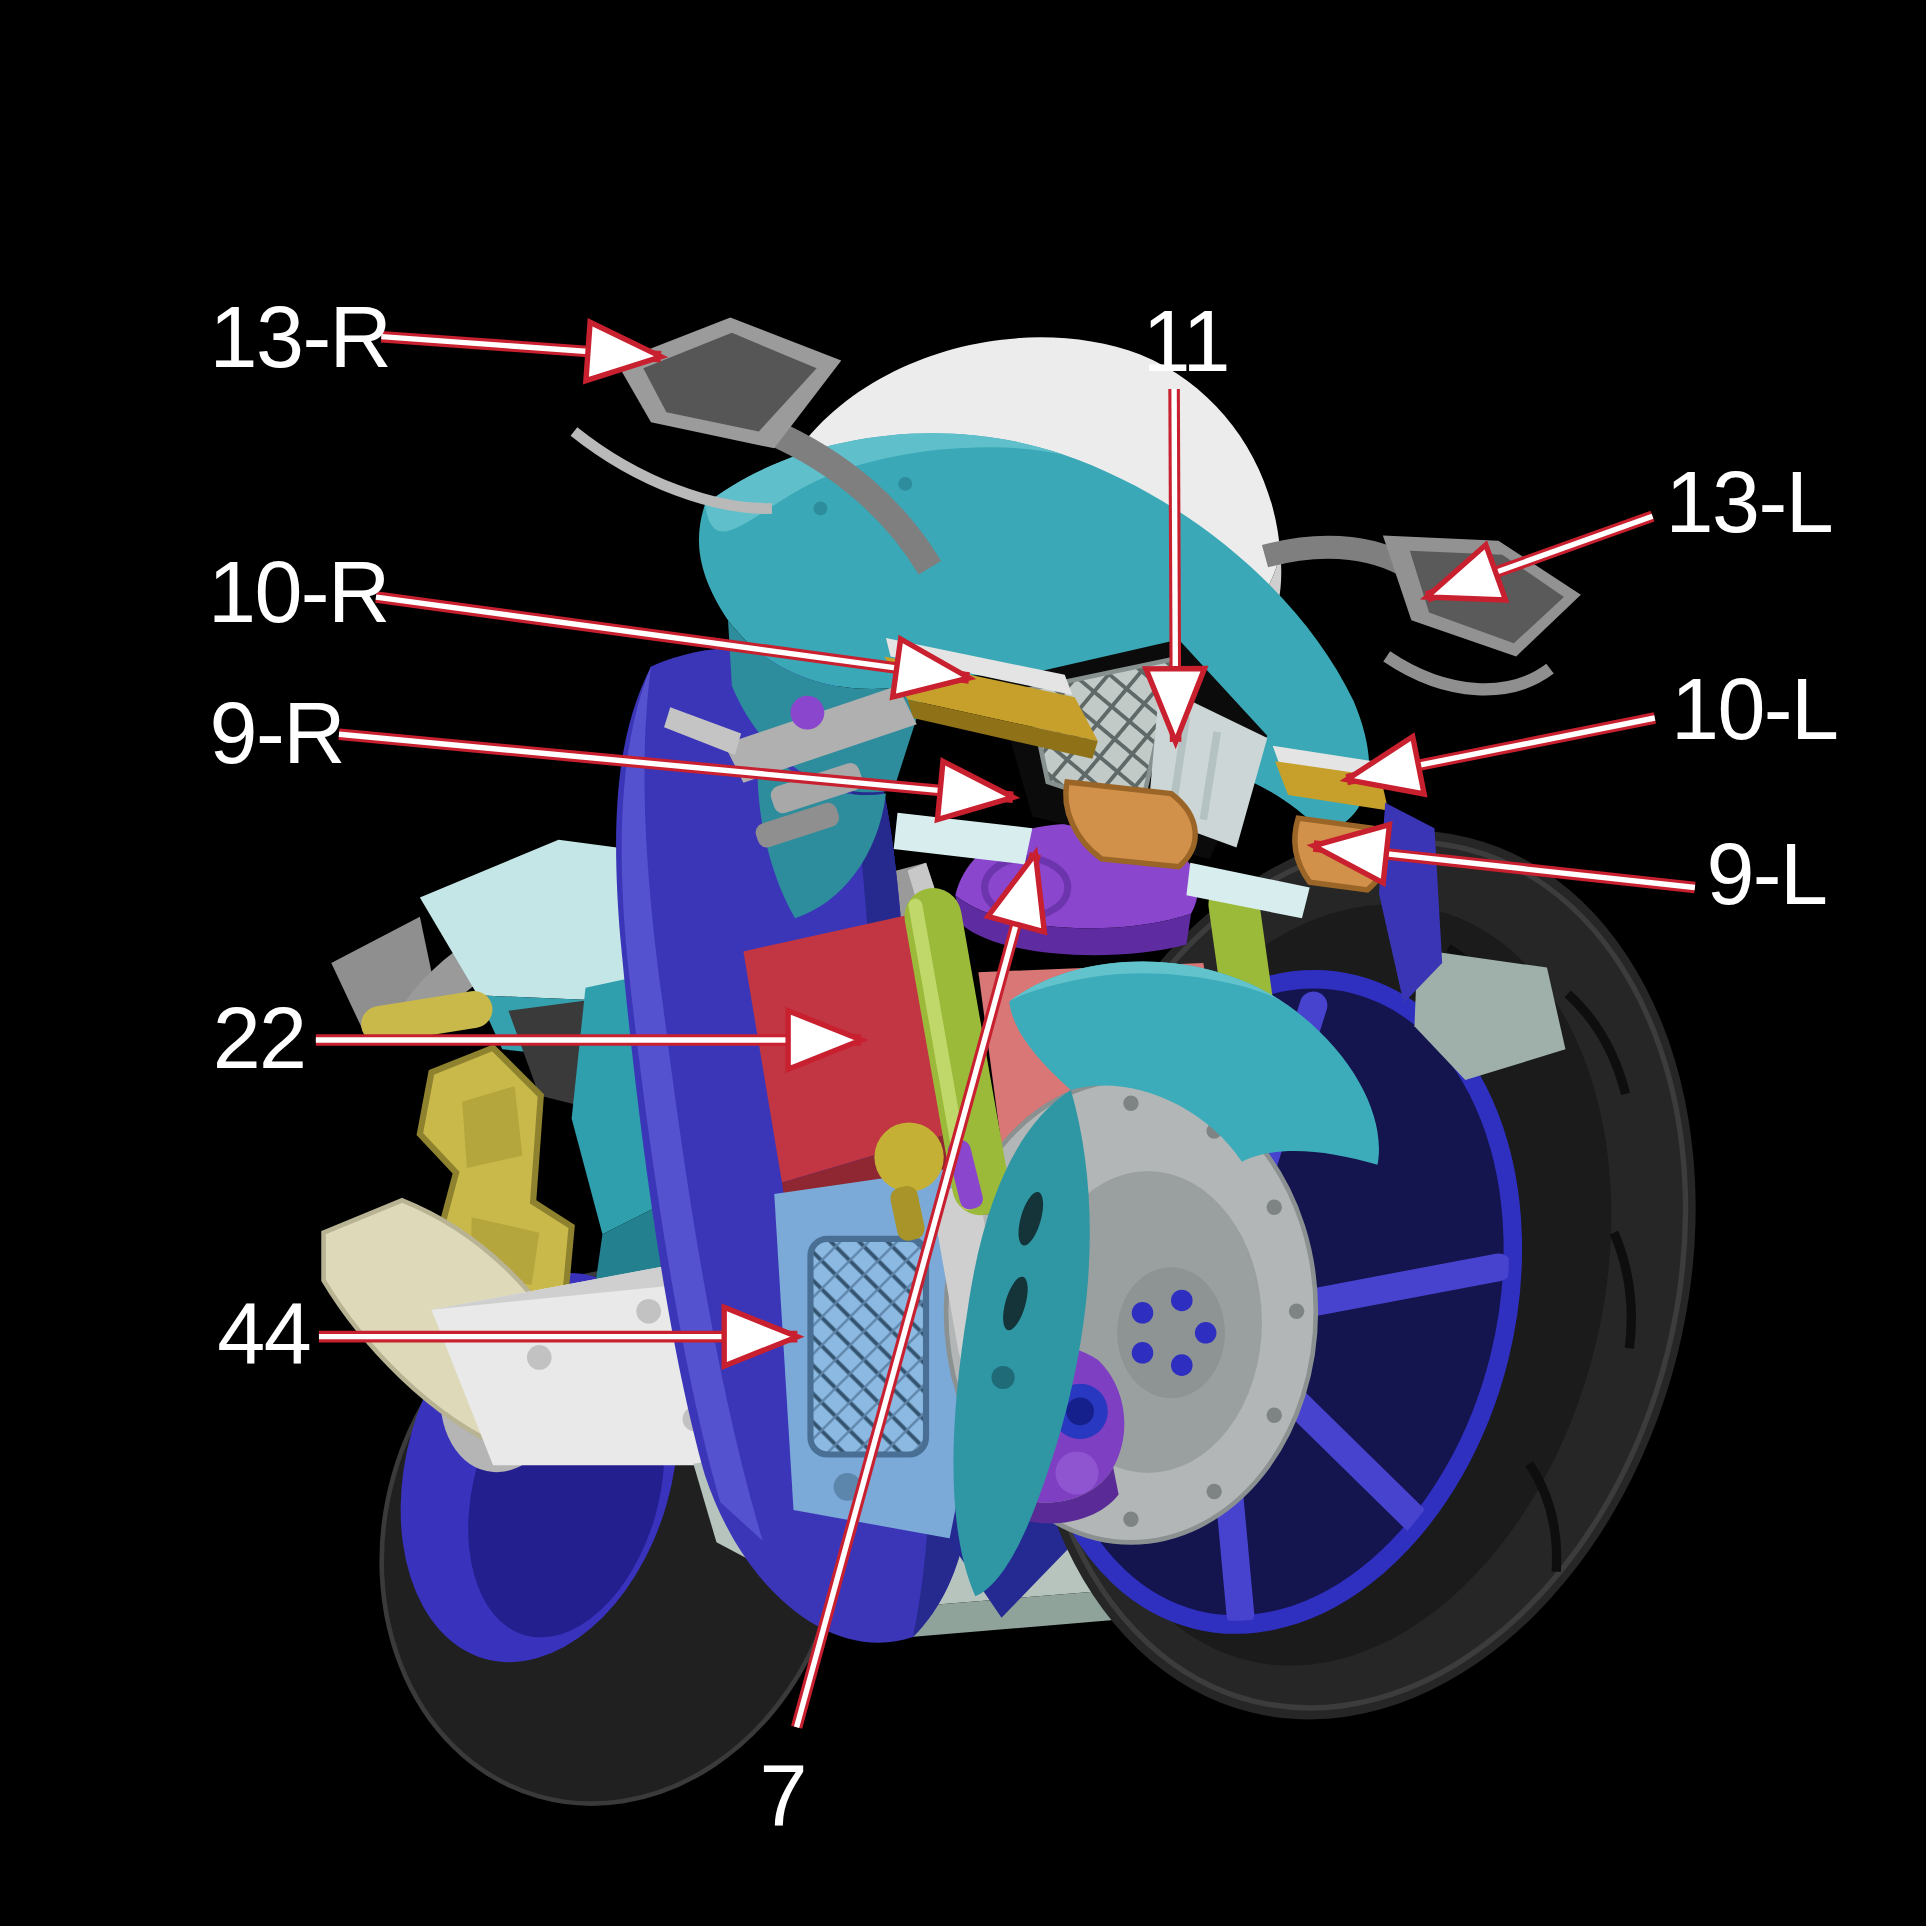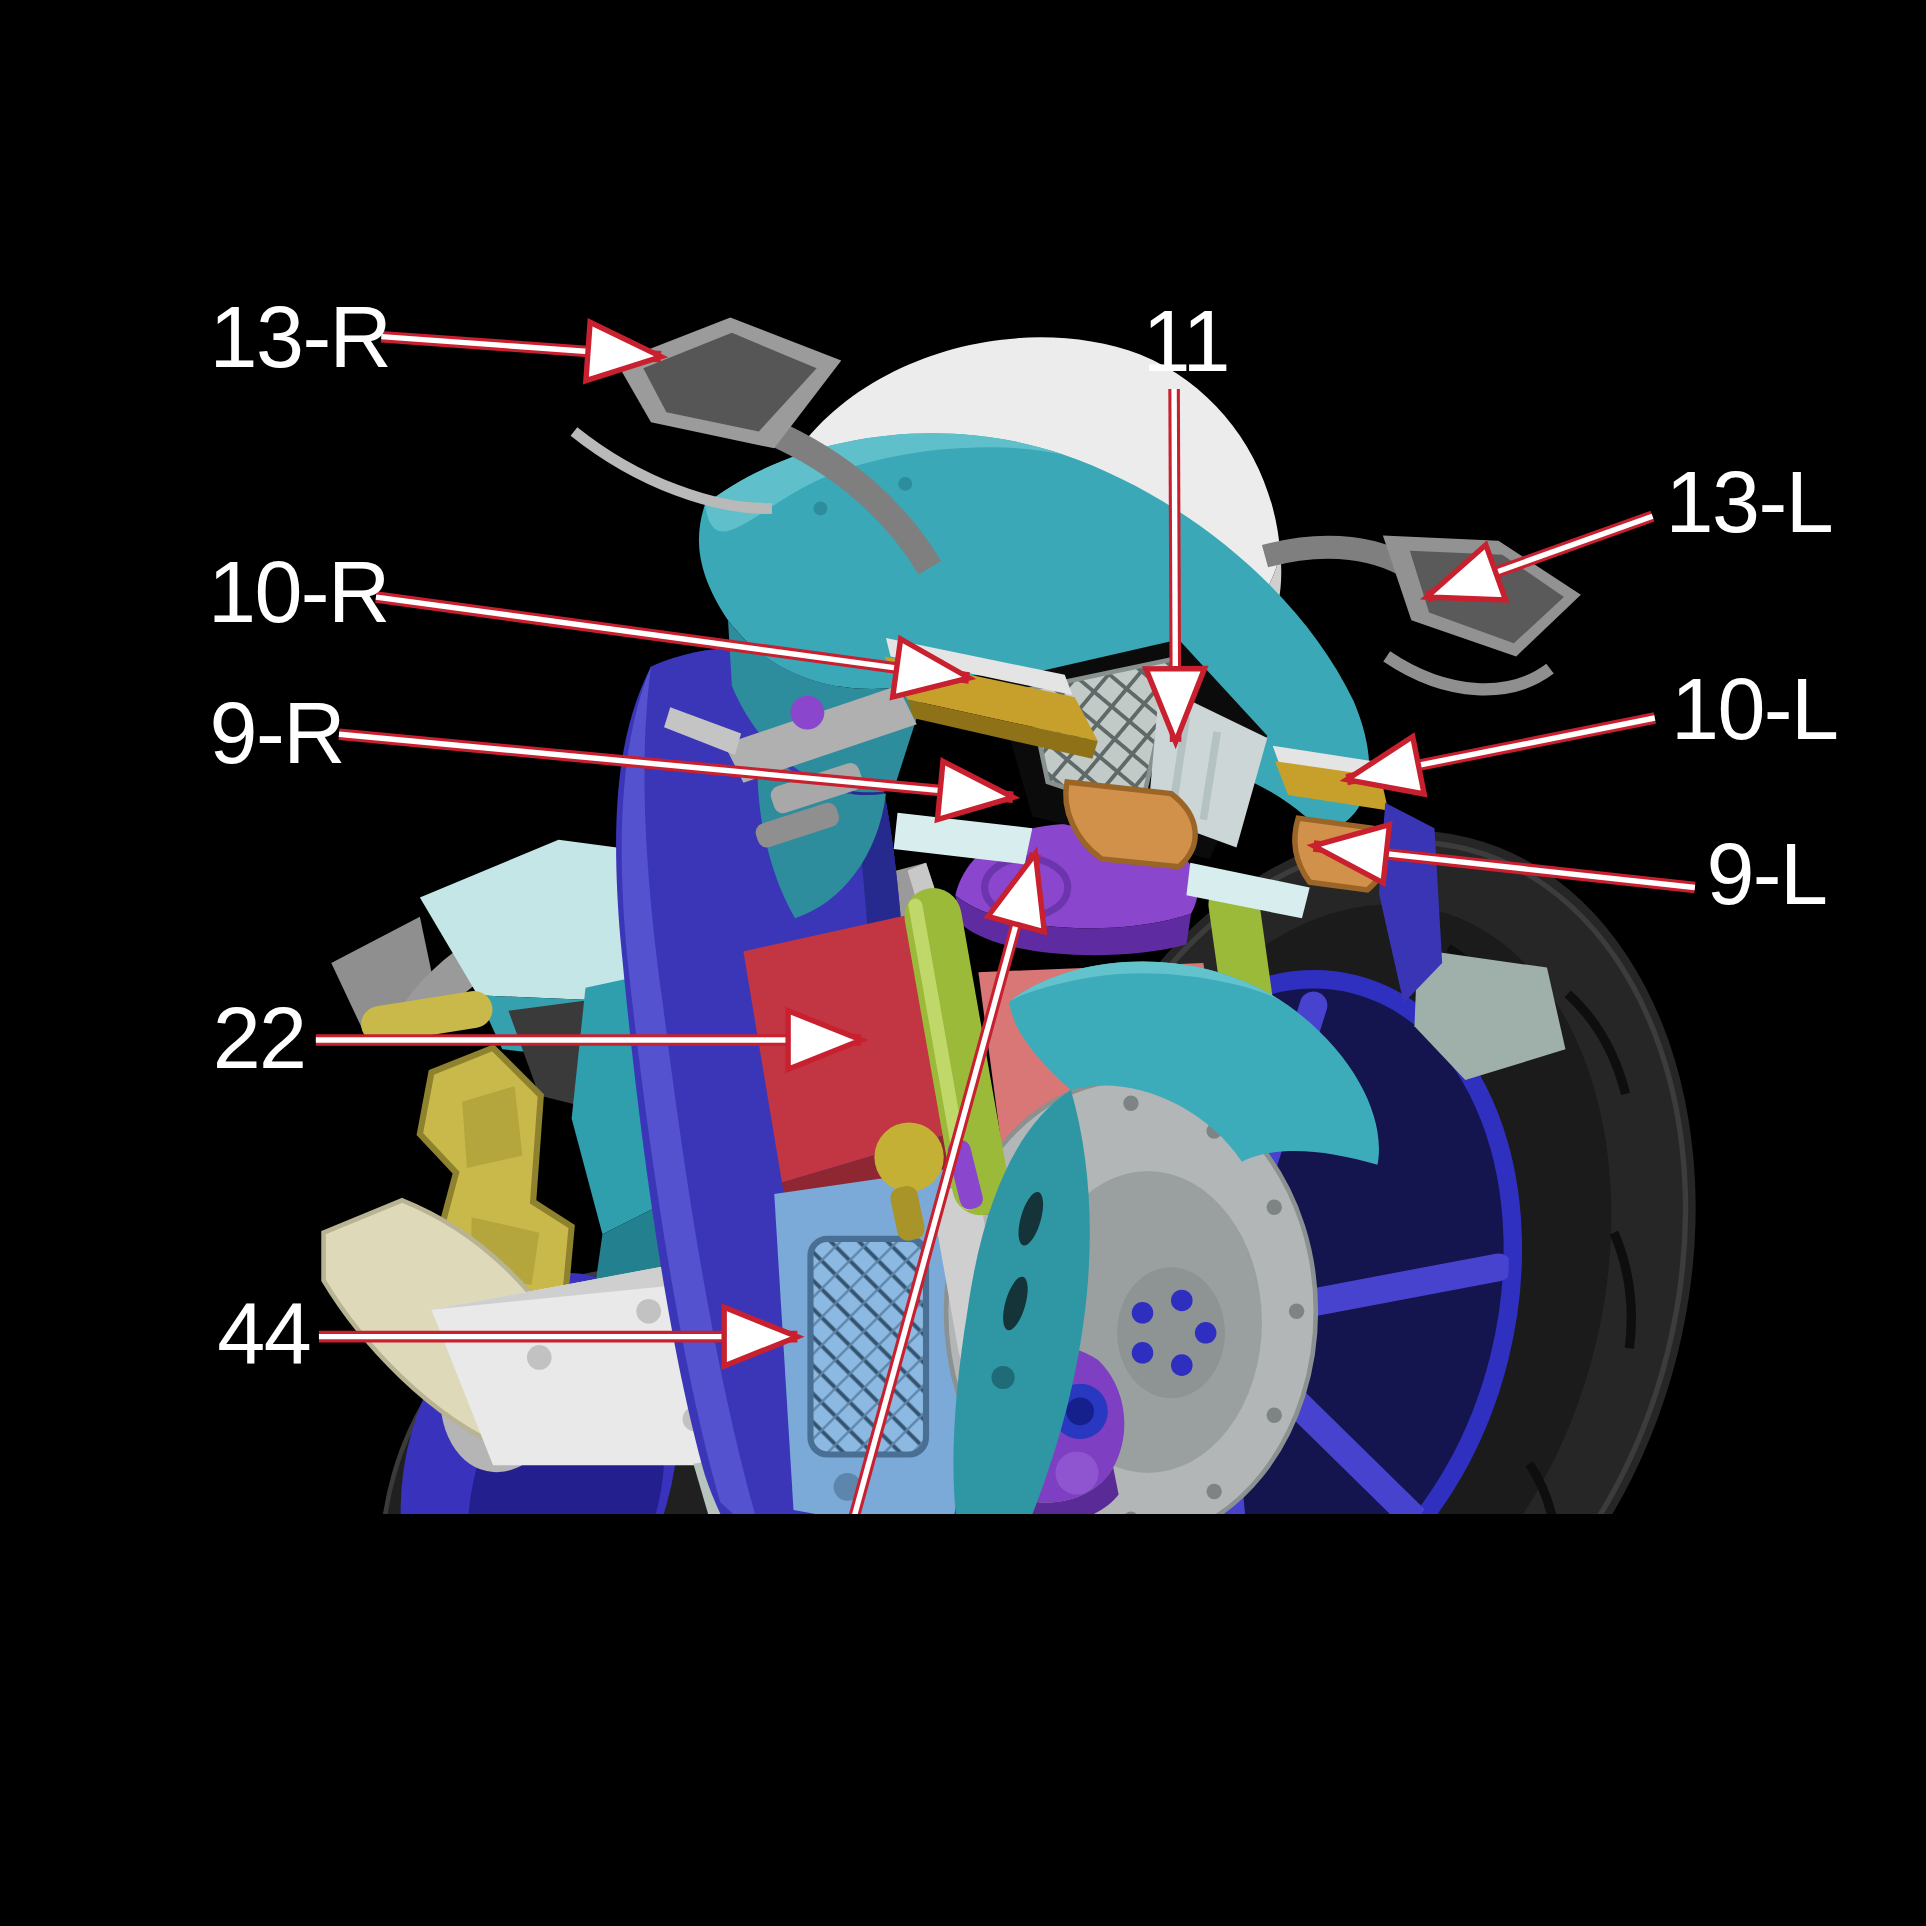--- a/index.html
+++ b/index.html
@@ -1,16 +1,16 @@
 <!DOCTYPE html>
 <html style="font-size:12.3px"><head>
 <meta charset="utf-8">
 <style>
   html,body{margin:0;padding:0;background:#000;}
-  #stage{position:relative;width:1926px;height:1514px;background:#000;overflow:hidden;}
+  #stage{position:relative;width:1926px;height:1926px;background:#000;overflow:hidden;}
   svg{position:absolute;top:0;left:0;}
   .callout-text{font-family:"Liberation Sans","DejaVu Sans",sans-serif;font-size:112px;fill:#ffffff;letter-spacing:-2px;}
   .lead-out{stroke:#c8202f;stroke-width:15;fill:none;}
   .lead-in{stroke:#ffffff;stroke-width:7;fill:none;}
   .arrowhead{fill:#ffffff;stroke:#c8202f;stroke-width:7;stroke-linejoin:miter;}
 </style>
 </head>
 <body>
 
 <div id="stage">

